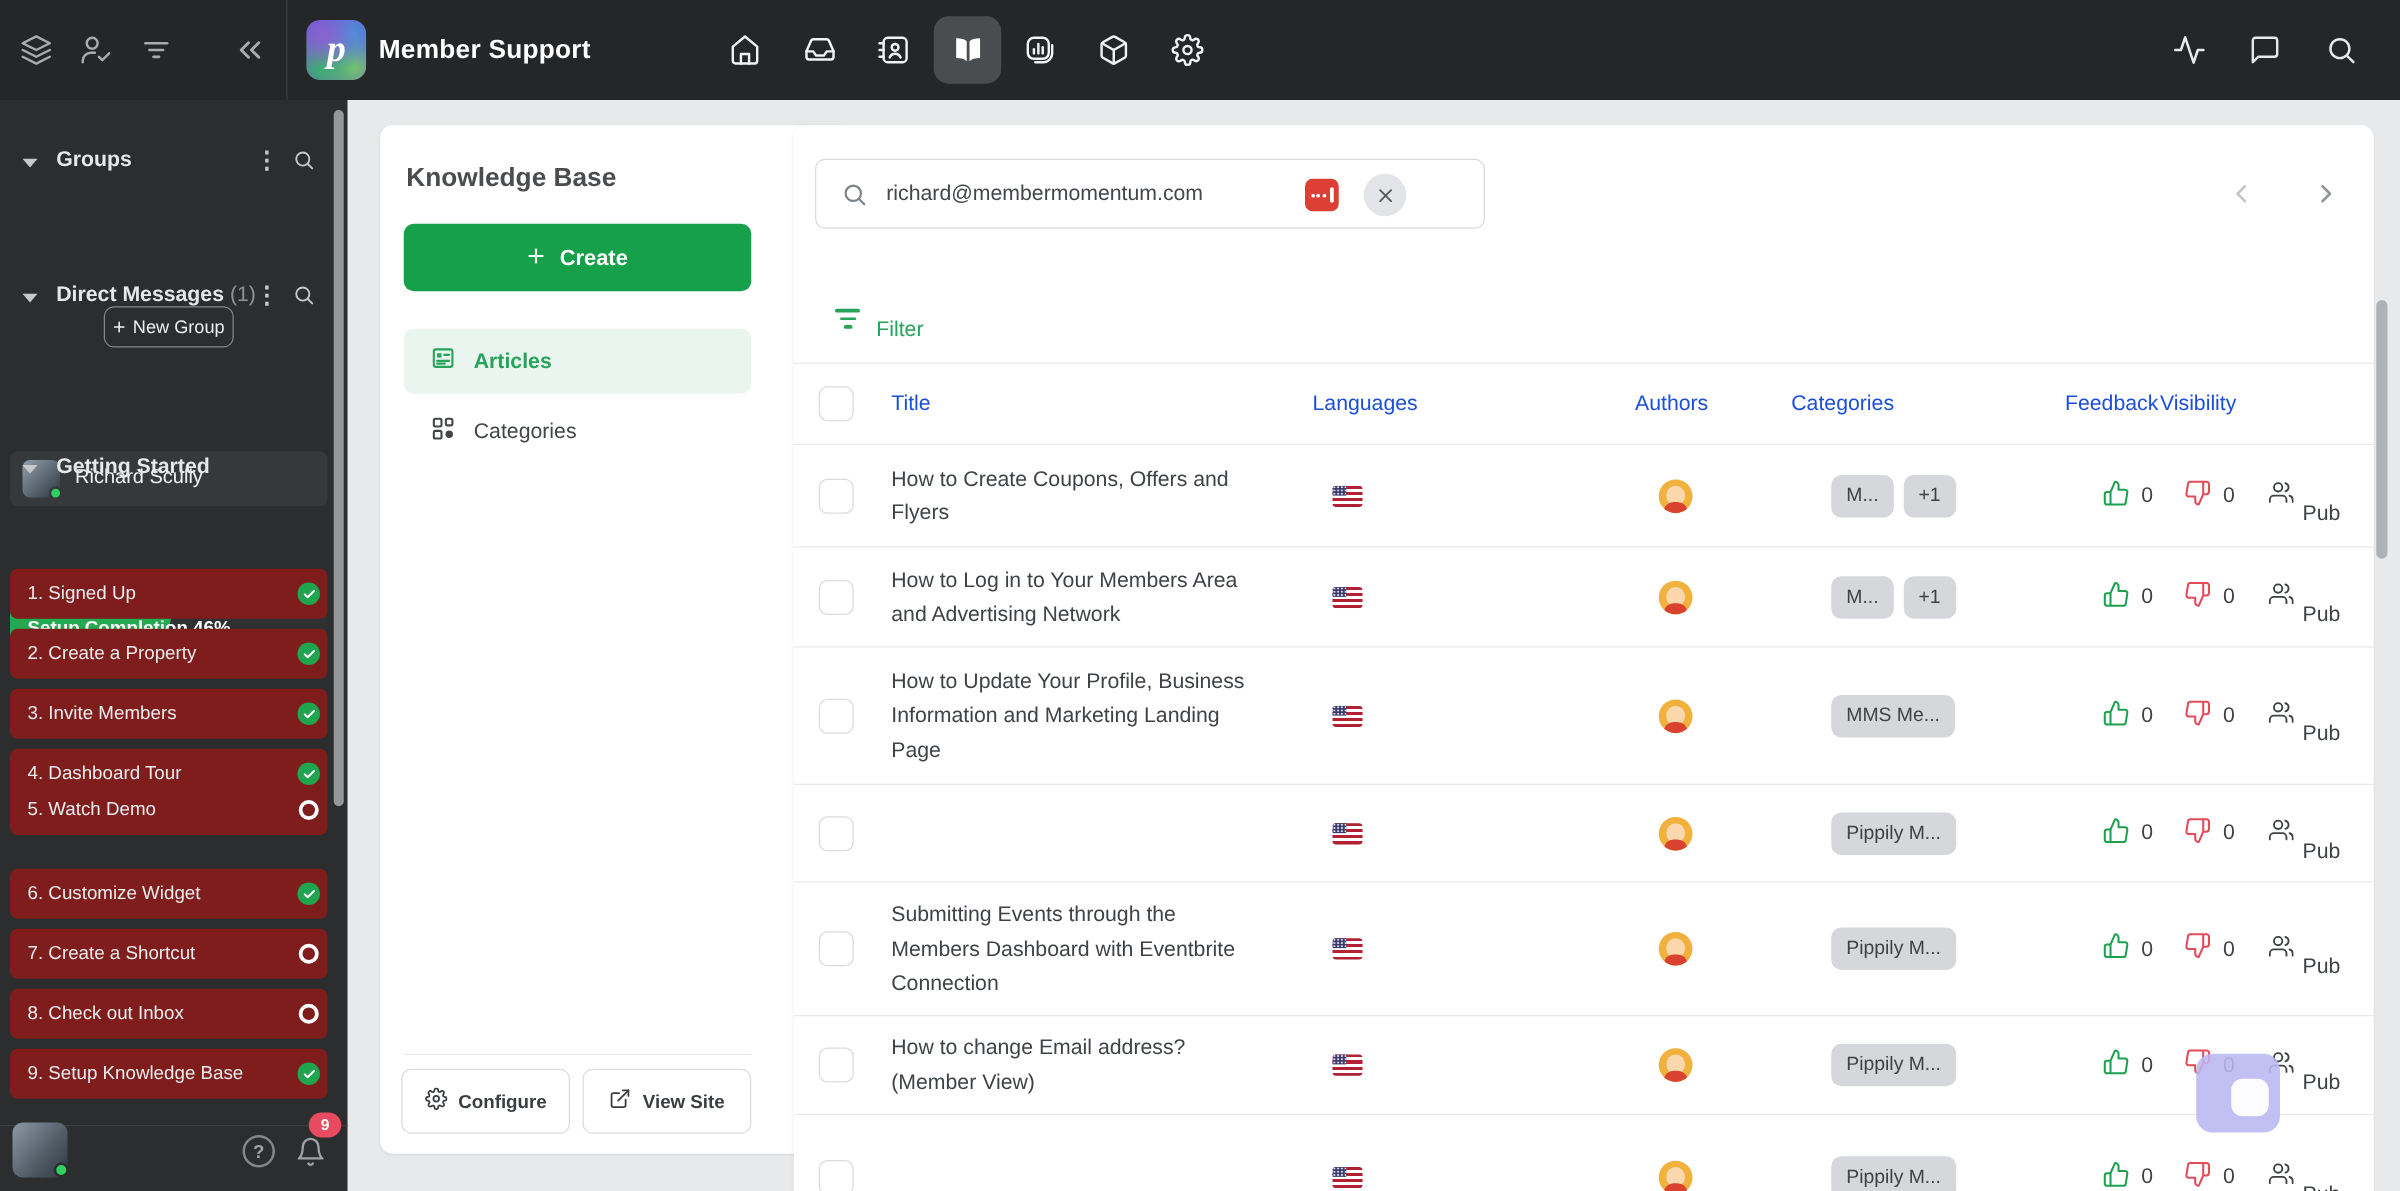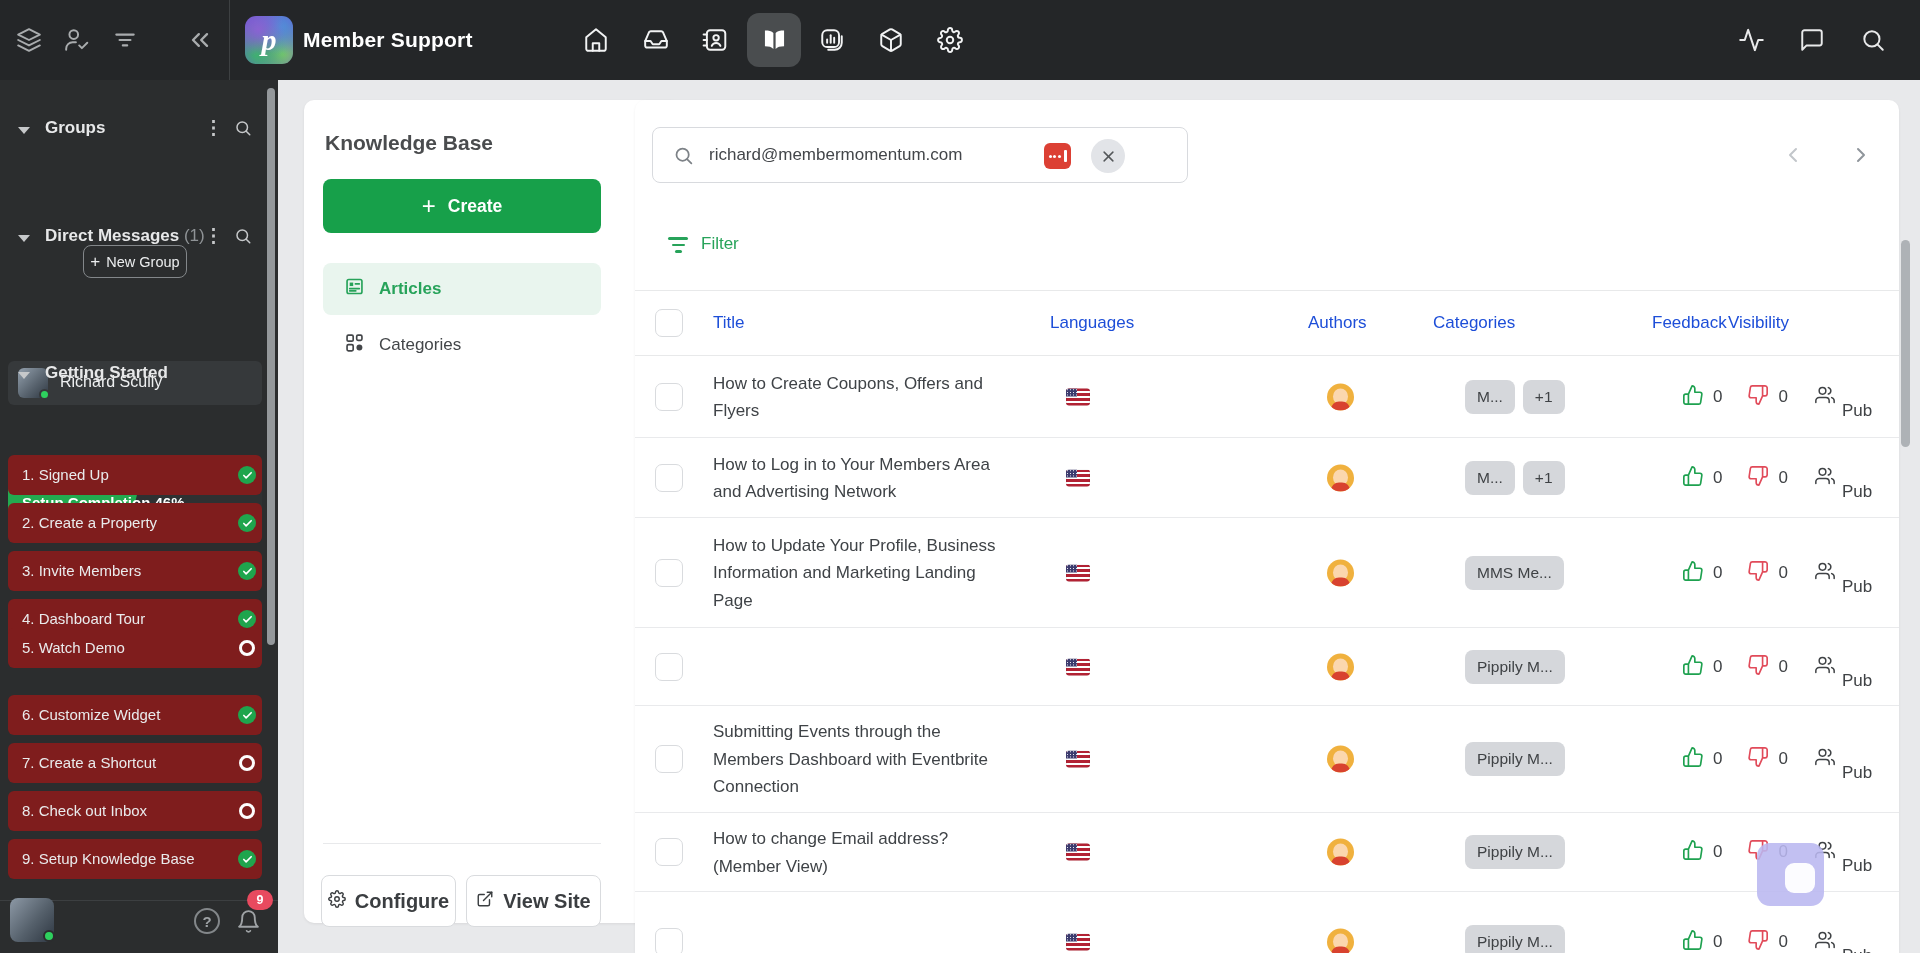--- a/index.html
+++ b/index.html
@@ -85,21 +85,21 @@
                border-radius:8px; color:#fff; font-size:17.5px; font-weight:600; display:flex;
                align-items:center; justify-content:center; gap:12px; cursor:pointer; border:none; }
   .kb-create .plus { font-size:24px; font-weight:400; line-height:24px; }
   .kb-tab { position:absolute; left:19px; width:278px; height:52px; border-radius:8px; display:flex;
             align-items:center; gap:14px; padding-left:21px; cursor:pointer; font-size:17px; }
   .kb-tab.articles { top:163px; background:#e9f5ee; color:#27a35a; font-weight:700; }
   .kb-tab.categories { top:219px; color:#434649; font-weight:500; }
   .kb-div { position:absolute; left:19px; top:743px; width:278px; height:1px; background:#e8e9eb; }
   .kb-btn { position:absolute; top:755px; height:52px; border:1px solid #d9dbde; border-radius:8px;
             background:#fff; display:flex; align-items:center; justify-content:center; gap:9px;
-            font-size:20px; font-weight:600; color:#3b3e41; cursor:pointer;margin-top:20px; }
+            font-size:15px; font-weight:600; color:#3b3e41; cursor:pointer; }
   .kb-btn.cfg { left:17px; width:135px; }
   .kb-btn.vs { left:162px; width:135px; }
 
   
   .main { position:absolute; left:635px; top:100px; width:1264px; height:853px; background:#fff;
           border-radius:10px 10px 0 0; overflow:hidden; box-shadow:0 1px 3px rgba(0,0,0,.06); }
   .searchbar { position:absolute; left:17px; top:27px; width:536px; height:56px; border:1px solid #d8dade;
                border-radius:8px; }
   .sb-mag { position:absolute; left:20px; top:17px; color:#7d8287; }
   .sb-val { position:absolute; left:56px; top:0; line-height:54px; font-size:17px; color:#43464a; white-space:nowrap; }
@@ -108,21 +108,21 @@
   .sb-ext i { width:3px; height:3px; border-radius:50%; background:#fff; }
   .sb-ext b { width:2.5px; height:12px; background:#fff; margin-left:2px; border-radius:1px; }
   .sb-clear { position:absolute; left:438px; top:11px; width:34px; height:34px; border-radius:50%;
               background:#e2e4e8; color:#54575a; display:flex; align-items:center; justify-content:center; cursor:pointer; }
   .pg { position:absolute; top:43px; cursor:pointer; }
   .pg.prev { left:1146px; color:#c2c6ca; }
   .pg.next { left:1214px; color:#8f959b; }
   .filterrow { position:absolute; left:33px; top:134px; display:flex; align-items:center; gap:13px; cursor:pointer; }
   .f-ic { display:flex; flex-direction:column; align-items:center; gap:4px; padding-top:2px; }
   .f-ic i { display:block; height:2.6px; background:#27a35a; border-radius:2px; }
-  .f-lbl { color:#27a35a; font-size:17px; font-weight:500; }
+  .f-lbl { color:#27a35a; font-size:17px; font-weight:500;margin-top:20px; }
 
   .thead { position:absolute; left:0; top:190px; width:1264px; height:66px; border-top:1px solid #e8e9ea;
            border-bottom:1px solid #e8e9ea; font-size:17px; color:#1d4ed8; }
   .thead span { position:absolute; top:0; line-height:64px; }
   .cbx { position:absolute; width:28px; height:28px; border:1.5px solid #d9dbde; border-radius:7px;
          background:#fff; cursor:pointer; }
   .rows { position:absolute; left:0; top:256px; width:1264px; }
   .row { position:relative; width:1264px; border-bottom:1px solid #e9eaec; }
   .row .cbx { left:20px; top:50%; transform:translateY(-50%); }
   .cell { position:absolute; top:50%; transform:translateY(-50%); }

